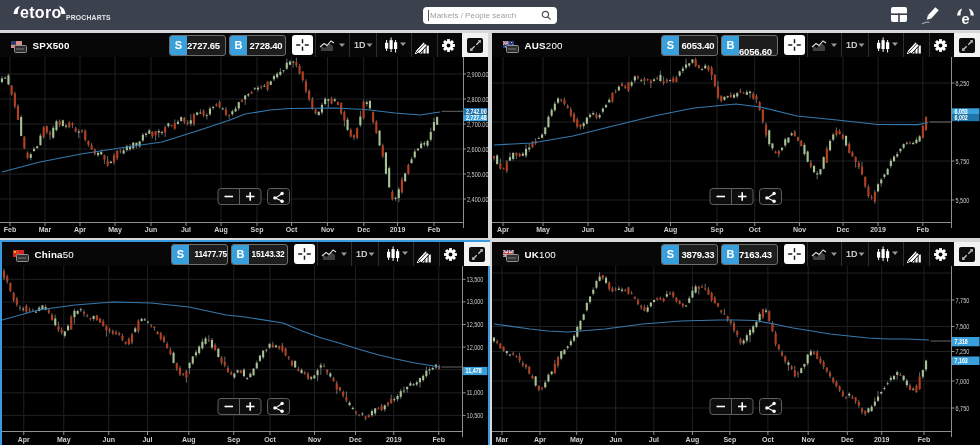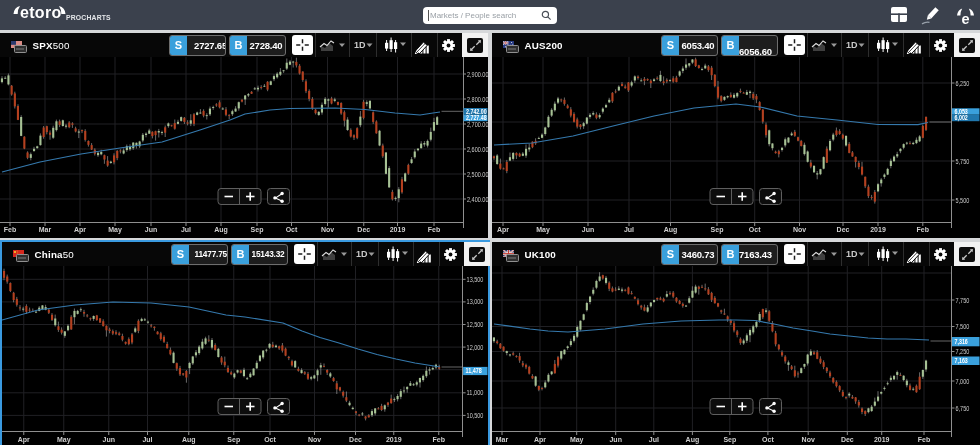--- a/index.html
+++ b/index.html
@@ -49,24 +49,24 @@
     <rect y="2.14" width="11" height="0.54" fill="#cc3b30"></rect>
     <rect y="3.21" width="11" height="0.54" fill="#cc3b30"></rect>
     <rect y="4.29" width="11" height="0.54" fill="#cc3b30"></rect>
     <rect y="5.36" width="11" height="0.54" fill="#cc3b30"></rect>
     <rect y="6.43" width="11" height="0.54" fill="#cc3b30"></rect>
     <rect width="5" height="3.8" fill="#2a3a6e"></rect>
   </svg>
 <div style="position:absolute;left:13.5px;top:45px;width:11px;height:5.5px;background:#2e2e2e;border:0.7px solid #909090;border-radius:1.5px">
     <div style="position:absolute;left:1.5px;top:1.6px;width:8px;height:2.2px;background:#555"></div>
   </div>
-<div style="position:absolute;left:32.5px;top:40px;font:bold 9.8px 'Liberation Sans',sans-serif;color:#fff;letter-spacing:0.2px">SPX<span style="font-weight:normal">500</span></div>
+<div style="position:absolute;left:32.5px;top:40px;font:bold 9.8px 'Liberation Sans',sans-serif;color:#fff;letter-spacing:0.2px">SPX<span style="font-weight:bold">500</span></div>
 <div style="position:absolute;left:169px;top:34.5px;width:55px;height:19px;border:1px solid #6e6e6e;border-radius:3px;background:#1d1d1d;overflow:hidden">
     <div style="position:absolute;left:0;top:0;width:17px;height:19px;background:#3aa0dc;color:#fff;font:bold 11px 'Liberation Sans',sans-serif;text-align:center;line-height:19px">S</div>
-    <div style="position:absolute;left:17px;top:0;width:40px;height:19px;color:#fff;font:bold 9.5px 'Liberation Sans',sans-serif;text-align:right;line-height:19px;letter-spacing:-0.2px">2727.65</div>
+    <div style="position:absolute;left:17px;top:0;width:40px;height:19px;color:#fff;font:bold 9.5px 'Liberation Sans',sans-serif;text-align:left;line-height:19px;letter-spacing:-0.2px">2727.65</div>
   </div>
 <div style="position:absolute;left:229px;top:34.5px;width:55px;height:19px;border:1px solid #6e6e6e;border-radius:3px;background:#1d1d1d;overflow:hidden">
     <div style="position:absolute;left:0;top:0;width:17px;height:19px;background:#3aa0dc;color:#fff;font:bold 11px 'Liberation Sans',sans-serif;text-align:center;line-height:19px">B</div>
     <div style="position:absolute;left:17px;top:0;width:38px;height:27px;color:#fff;font:bold 9.5px 'Liberation Sans',sans-serif;text-align:center;line-height:19px;letter-spacing:-0.2px">2728.40</div>
   </div>
 <div style="position:absolute;left:291.5px;top:34.5px;width:21px;height:20px;background:#fff;border-radius:3px"></div>
 <svg style="position:absolute;left:291.5px;top:34.5px" width="21" height="20">
     <g stroke="#1a1a1a" stroke-width="1.5">
       <line x1="10.5" y1="4.2" x2="10.5" y2="8.3"></line>
       <line x1="10.5" y1="11.7" x2="10.5" y2="15.8"></line>
@@ -149,21 +149,21 @@
       <circle cx="8.6" cy="1.5" r="0.5"></circle>
       <circle cx="9.8" cy="3.2" r="0.45"></circle>
       <circle cx="7.6" cy="4.1" r="0.45"></circle>
       <circle cx="8.9" cy="5.8" r="0.5"></circle>
       <circle cx="2.4" cy="5.8" r="0.55"></circle>
     </g>
   </svg>
 <div style="position:absolute;left:505.5px;top:45px;width:11px;height:5.5px;background:#2e2e2e;border:0.7px solid #909090;border-radius:1.5px">
     <div style="position:absolute;left:1.5px;top:1.6px;width:8px;height:2.2px;background:#555"></div>
   </div>
-<div style="position:absolute;left:524.5px;top:40px;font:bold 9.8px 'Liberation Sans',sans-serif;color:#fff;letter-spacing:0.2px">AUS<span style="font-weight:bold">200</span></div>
+<div style="position:absolute;left:524.5px;top:40px;font:bold 9.8px 'Liberation Sans',sans-serif;color:#fff;letter-spacing:0.2px">AUS<span style="font-weight:normal">200</span></div>
 <div style="position:absolute;left:661px;top:34.5px;width:55px;height:19px;border:1px solid #6e6e6e;border-radius:3px;background:#1d1d1d;overflow:hidden">
     <div style="position:absolute;left:0;top:0;width:17px;height:19px;background:#3aa0dc;color:#fff;font:bold 11px 'Liberation Sans',sans-serif;text-align:center;line-height:19px">S</div>
     <div style="position:absolute;left:17px;top:0;width:38px;height:34px;color:#fff;font:bold 9.5px 'Liberation Sans',sans-serif;text-align:center;line-height:19px;letter-spacing:-0.2px">6053.40</div>
   </div>
 <div style="position:absolute;left:721px;top:34.5px;width:55px;height:19px;border:1px solid #6e6e6e;border-radius:3px;background:#1d1d1d;overflow:hidden">
     <div style="position:absolute;left:0;top:0;width:17px;height:19px;background:#3aa0dc;color:#fff;font:bold 11px 'Liberation Sans',sans-serif;text-align:center;line-height:19px">B</div>
     <div style="position:absolute;left:17px;top:6px;width:18px;height:19px;color:#fff;font:bold 9.5px 'Liberation Sans',sans-serif;text-align:left;line-height:19px;letter-spacing:-0.2px">6056.60</div>
   </div>
 <div style="position:absolute;left:783.5px;top:34.5px;width:21px;height:20px;background:#fff;border-radius:3px"></div>
 <svg style="position:absolute;left:783.5px;top:34.5px" width="21" height="20">
@@ -334,24 +334,24 @@
       <line x1="0" y1="3.75" x2="11" y2="3.75"></line>
     </g>
     <g stroke="#c33b32" stroke-width="1.3">
       <line x1="5.5" y1="0" x2="5.5" y2="7.5"></line>
       <line x1="0" y1="3.75" x2="11" y2="3.75"></line>
     </g>
   </svg>
 <div style="position:absolute;left:505.5px;top:254px;width:11px;height:5.5px;background:#2e2e2e;border:0.7px solid #909090;border-radius:1.5px">
     <div style="position:absolute;left:1.5px;top:1.6px;width:8px;height:2.2px;background:#555"></div>
   </div>
-<div style="position:absolute;left:524.5px;top:249px;font:bold 9.8px 'Liberation Sans',sans-serif;color:#fff;letter-spacing:0.2px">UK<span style="font-weight:bold">100</span></div>
+<div style="position:absolute;left:524.5px;top:249px;font:bold 9.8px 'Liberation Sans',sans-serif;color:#fff;letter-spacing:0.2px">UK<span style="font-weight:normal">100</span></div>
 <div style="position:absolute;left:661px;top:243.5px;width:55px;height:19px;border:1px solid #6e6e6e;border-radius:3px;background:#1d1d1d;overflow:hidden">
     <div style="position:absolute;left:0;top:0;width:17px;height:19px;background:#3aa0dc;color:#fff;font:bold 11px 'Liberation Sans',sans-serif;text-align:center;line-height:19px">S</div>
-    <div style="position:absolute;left:17px;top:0;width:38px;height:19px;color:#fff;font:bold 9.5px 'Liberation Sans',sans-serif;text-align:center;line-height:19px;letter-spacing:-0.2px">3460.73</div>
+    <div style="position:absolute;left:17px;top:0;width:38px;height:19px;color:#fff;font:bold 9.5px 'Liberation Sans',sans-serif;text-align:center;line-height:19px;letter-spacing:-0.2px">3879.33</div>
   </div>
 <div style="position:absolute;left:721px;top:243.5px;width:55px;height:19px;border:1px solid #6e6e6e;border-radius:3px;background:#1d1d1d;overflow:hidden">
     <div style="position:absolute;left:0;top:0;width:17px;height:19px;background:#3aa0dc;color:#fff;font:bold 11px 'Liberation Sans',sans-serif;text-align:center;line-height:19px">B</div>
     <div style="position:absolute;left:17px;top:0;width:38px;height:19px;color:#fff;font:bold 9.5px 'Liberation Sans',sans-serif;text-align:left;line-height:19px;letter-spacing:-0.2px">7163.43</div>
   </div>
 <div style="position:absolute;left:783.5px;top:243.5px;width:21px;height:20px;background:#fff;border-radius:3px"></div>
 <svg style="position:absolute;left:783.5px;top:243.5px" width="21" height="20">
     <g stroke="#1a1a1a" stroke-width="1.5">
       <line x1="10.5" y1="4.2" x2="10.5" y2="8.3"></line>
       <line x1="10.5" y1="11.7" x2="10.5" y2="15.8"></line>

